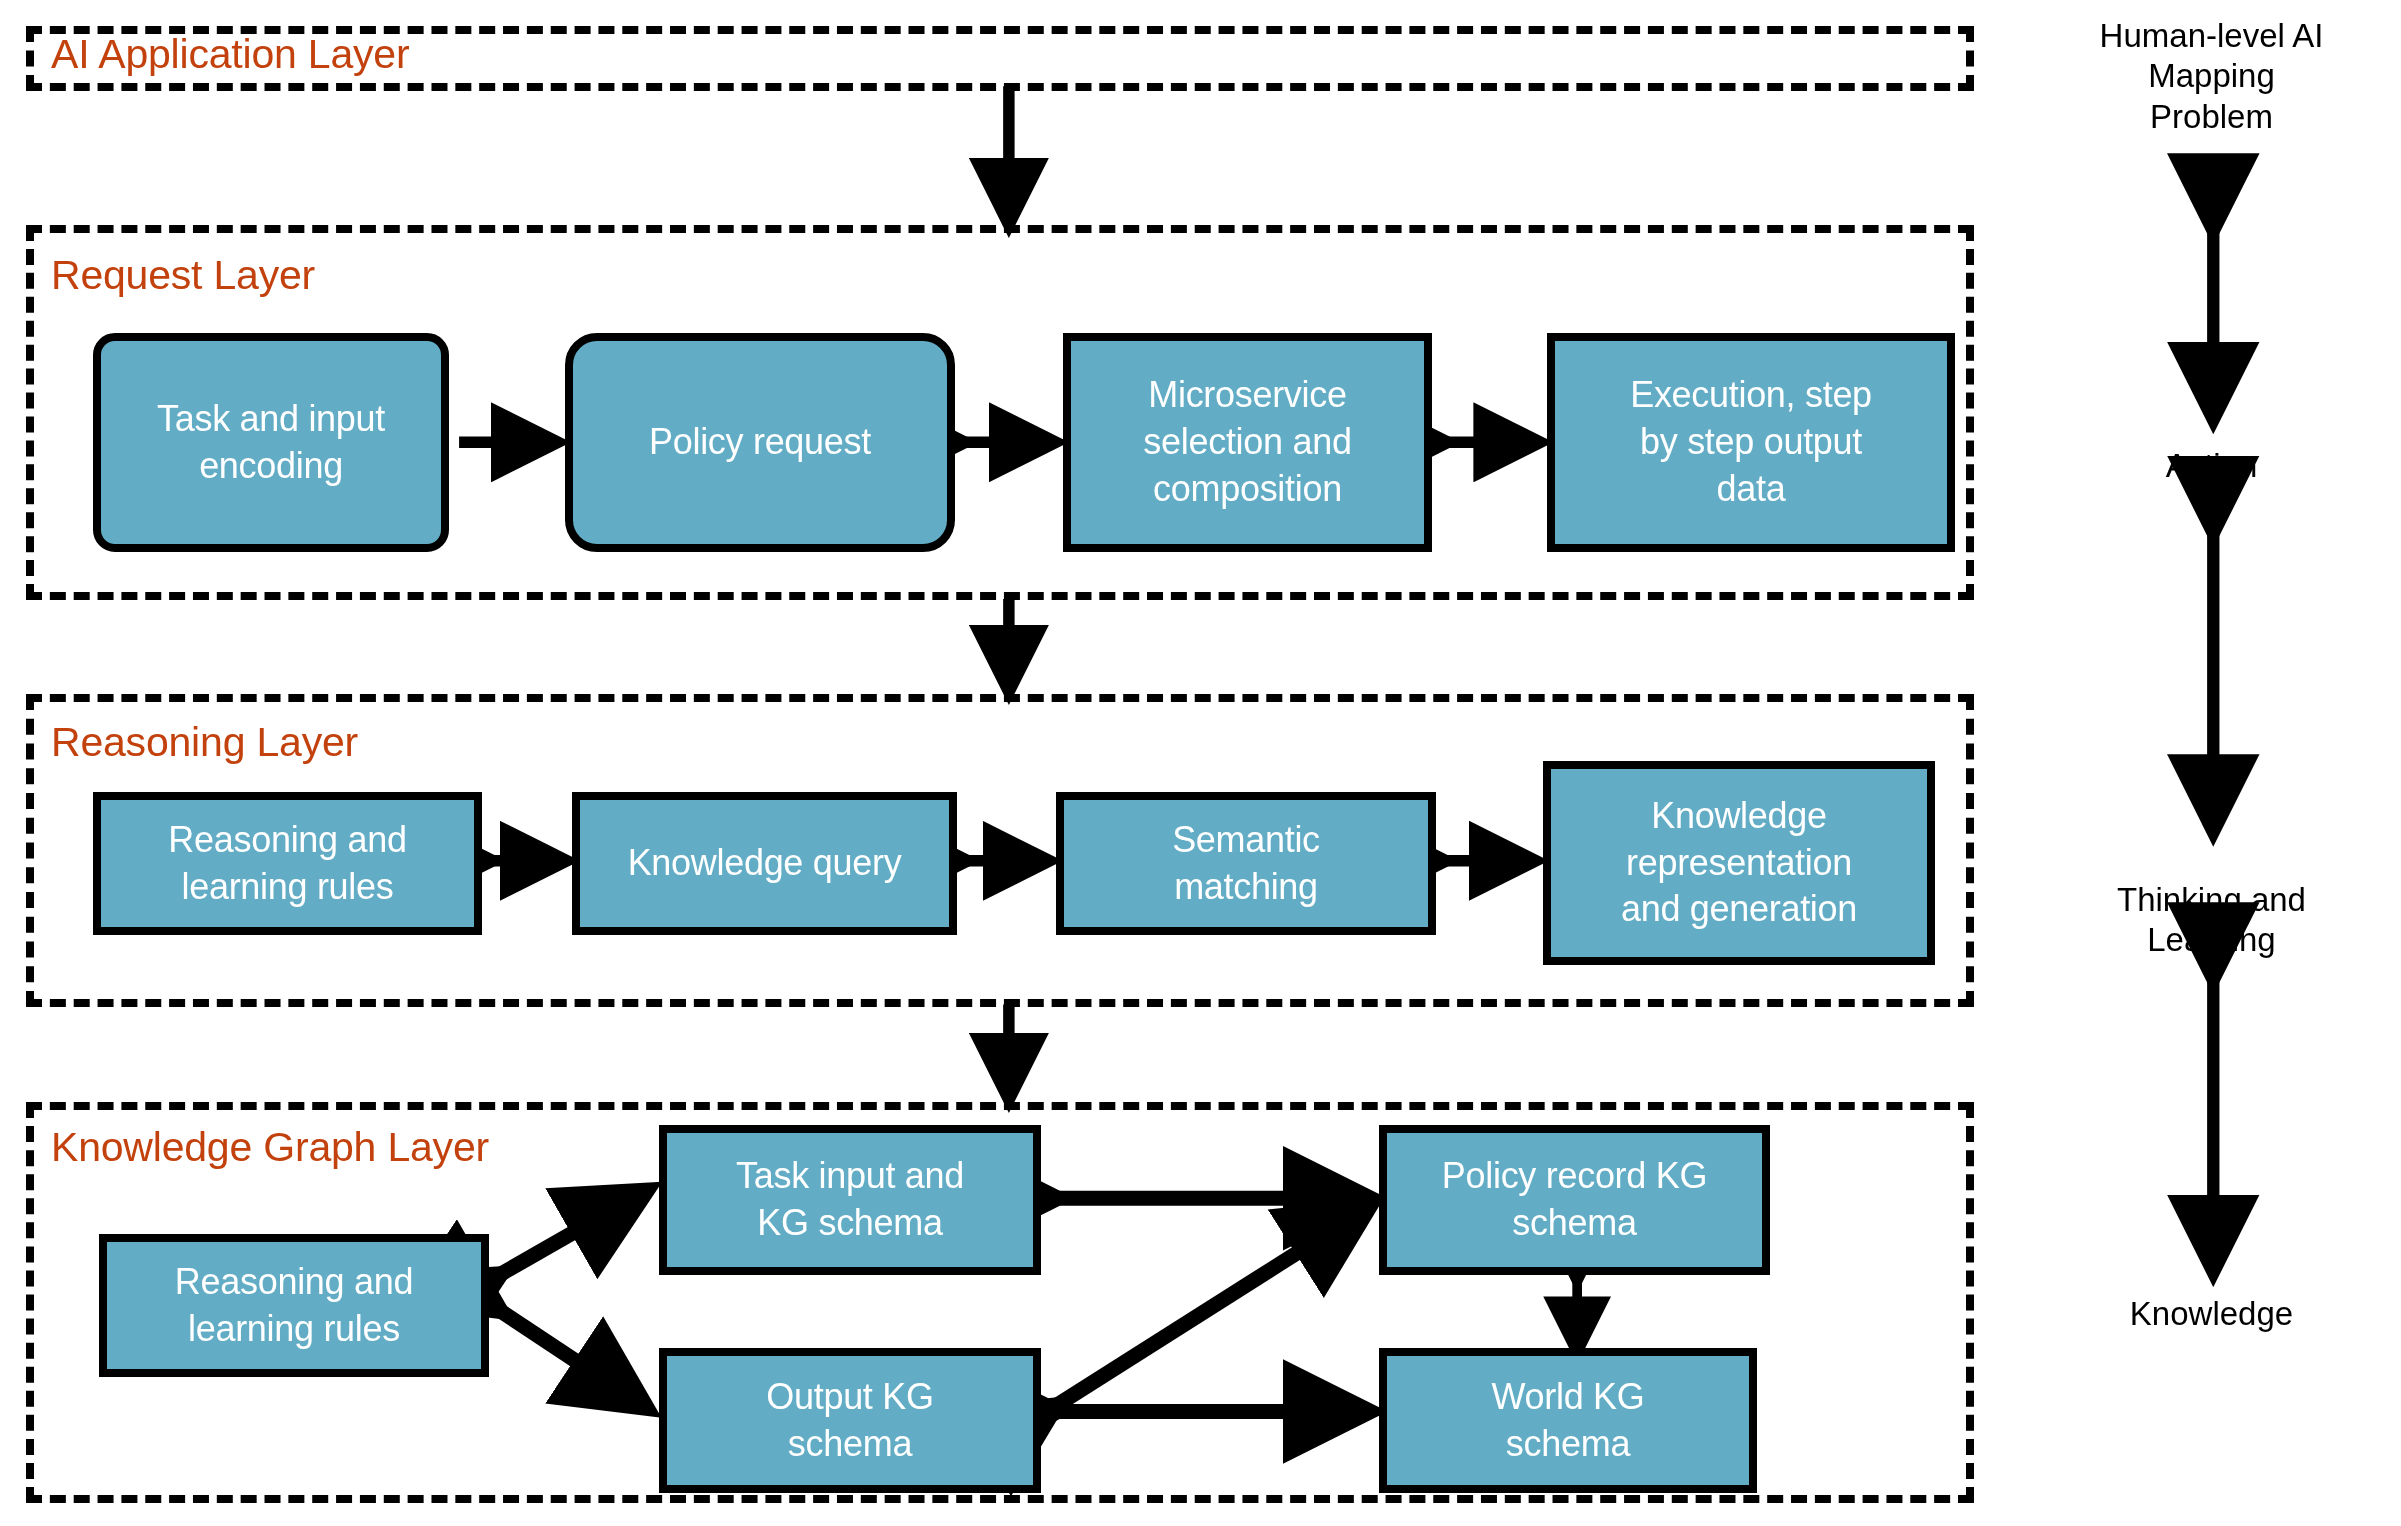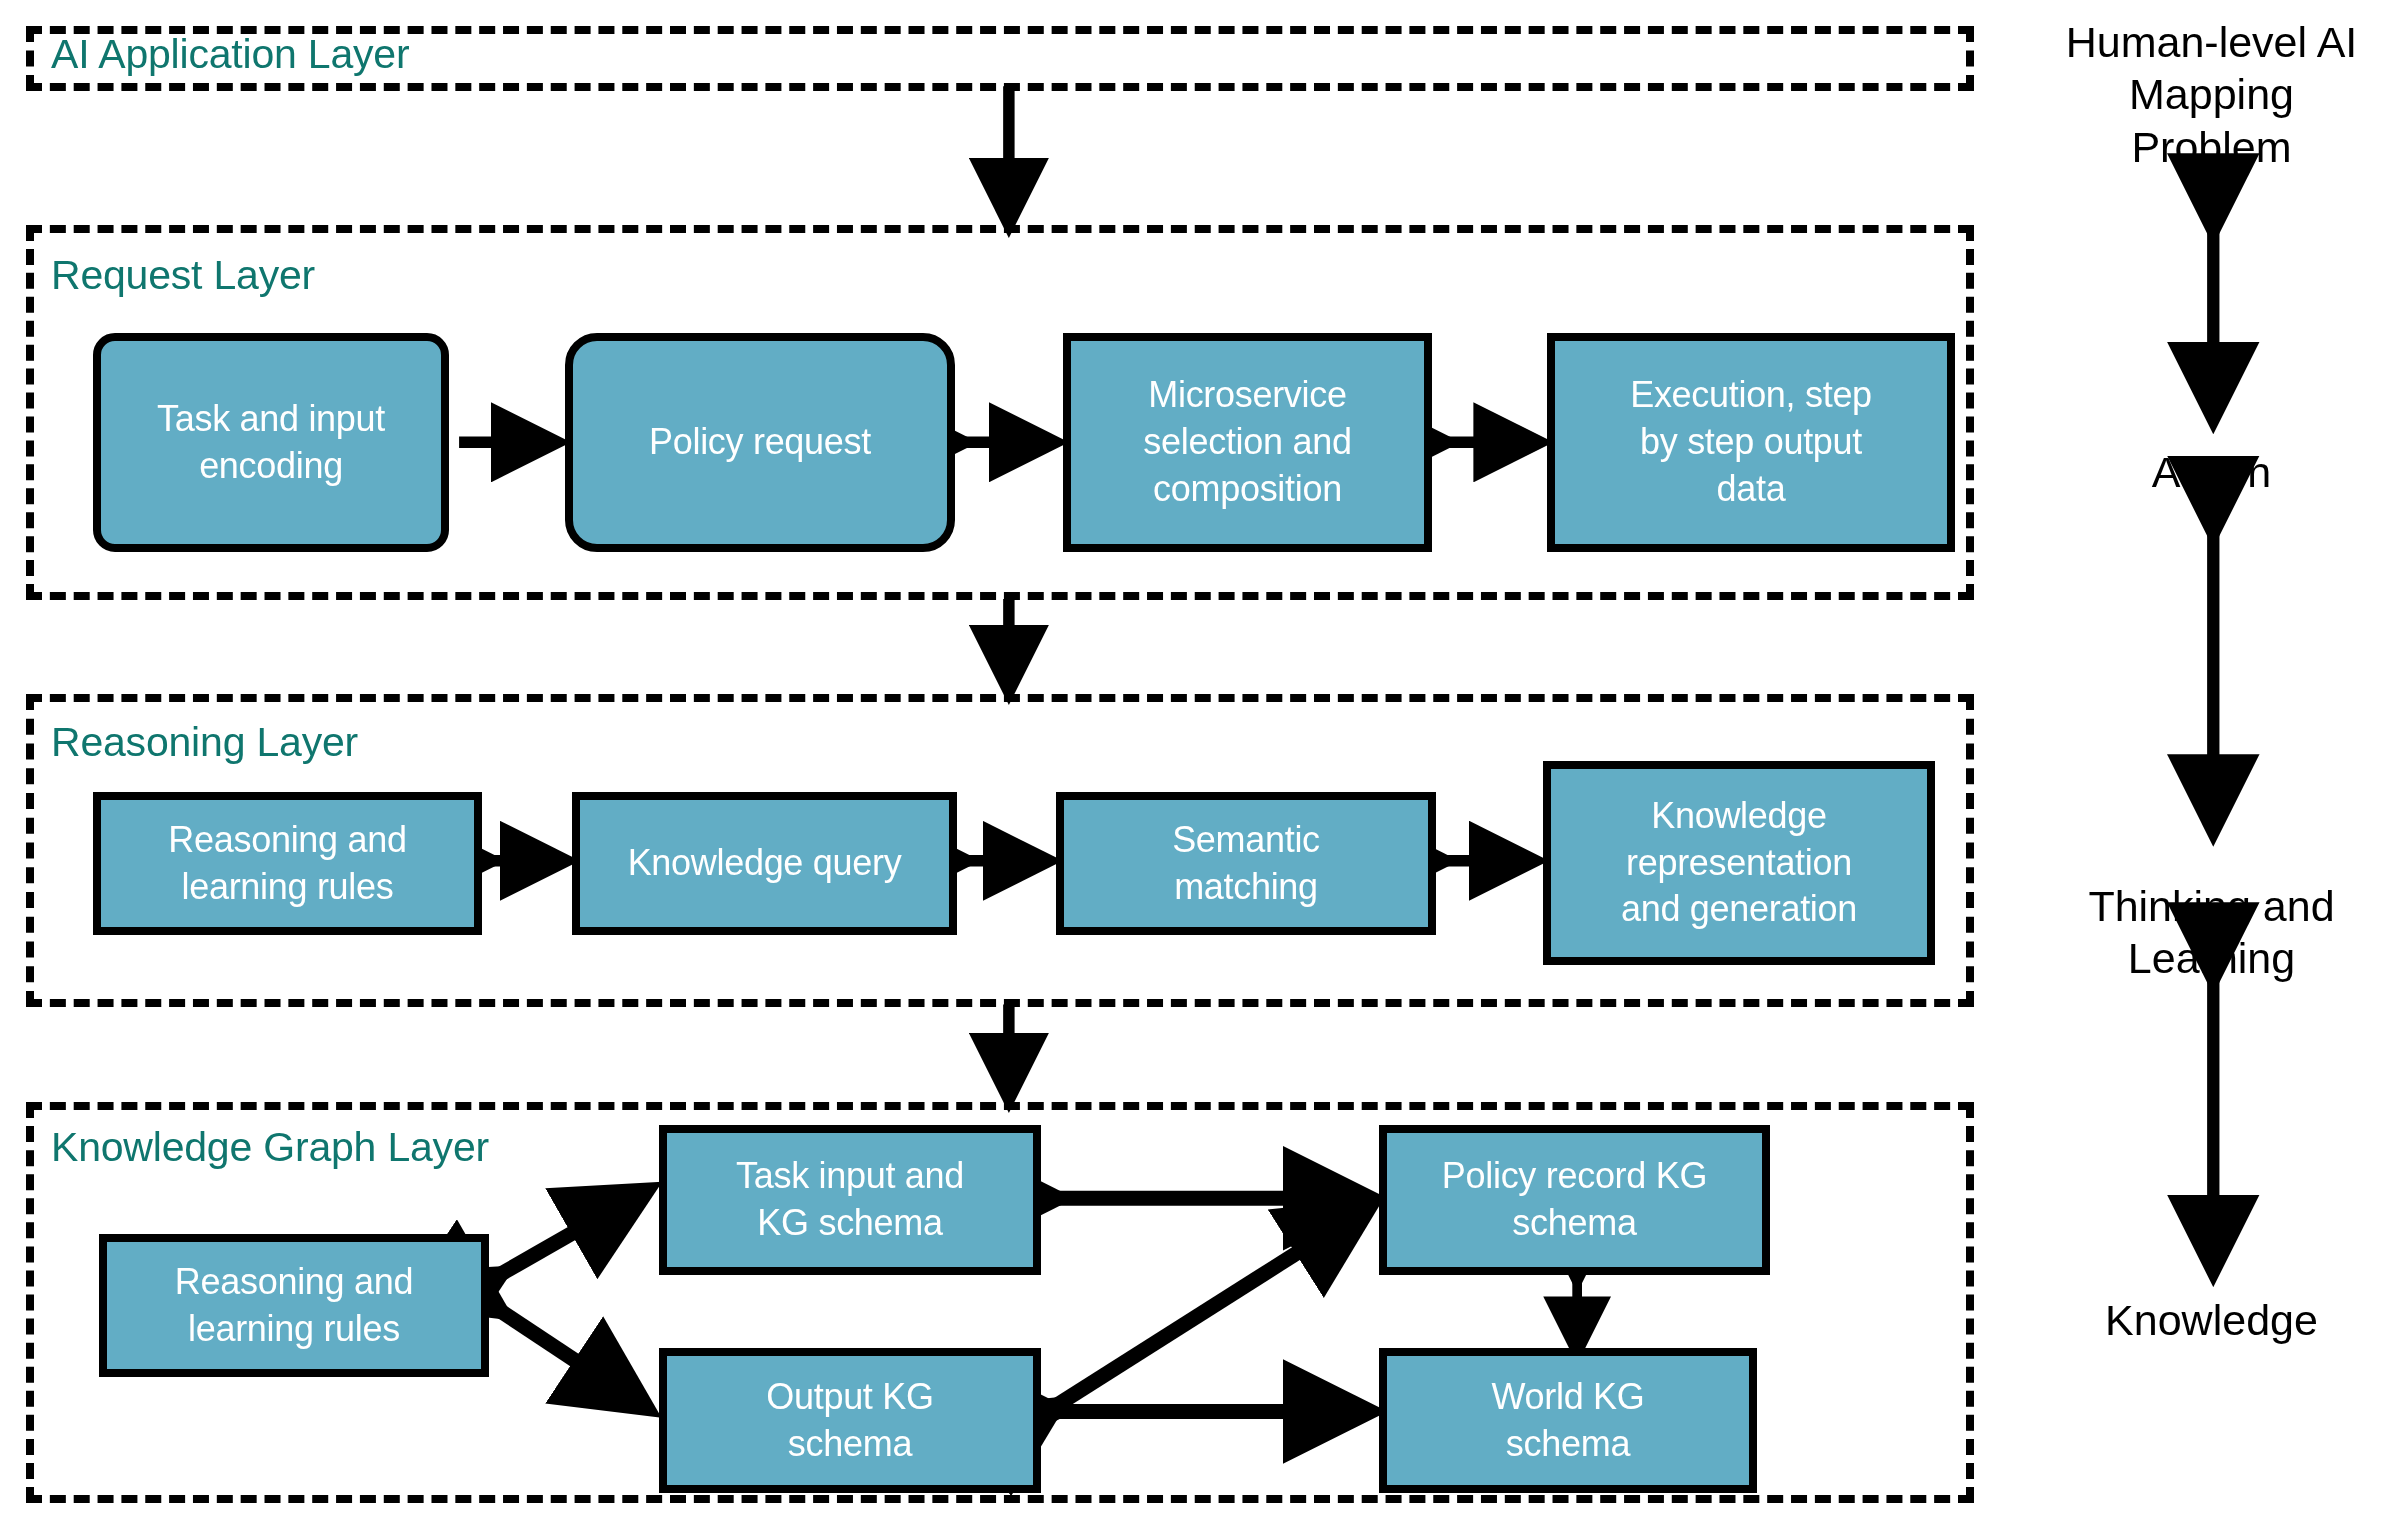--- a/index.html
+++ b/index.html
@@ -11,21 +11,21 @@
 
   
   .layer{
     position:absolute;
     border:8px dashed #000000;
     background:transparent;
     box-sizing:border-box;
   }
   .layer-title{
     position:absolute;
-    color:#0f766e;
+    color:#c2410c;
     font-size:41px;
     line-height:1.05;
     white-space:nowrap;
     font-family:"Liberation Sans","DejaVu Sans",sans-serif;
     letter-spacing:-0.2px;
   }
 
   
   .node{
     position:absolute;
@@ -42,21 +42,21 @@
     padding:3.5px 8.8px;
     font-family:"Liberation Sans","DejaVu Sans",sans-serif;
     white-space:pre-line;
     letter-spacing:-0.3px;
   }
 
   
   .axis-label{
     position:absolute;
     color:#000000;
-    font-size:43px;
+    font-size:33px;
     line-height:1.22;
     text-align:center;
     white-space:pre-line;
     font-family:"Liberation Sans","DejaVu Sans",sans-serif;
   }
 
   
   #arrows{position:absolute;left:0;top:0;width:2401px;height:1526px;
           pointer-events:none;}
 </style>

